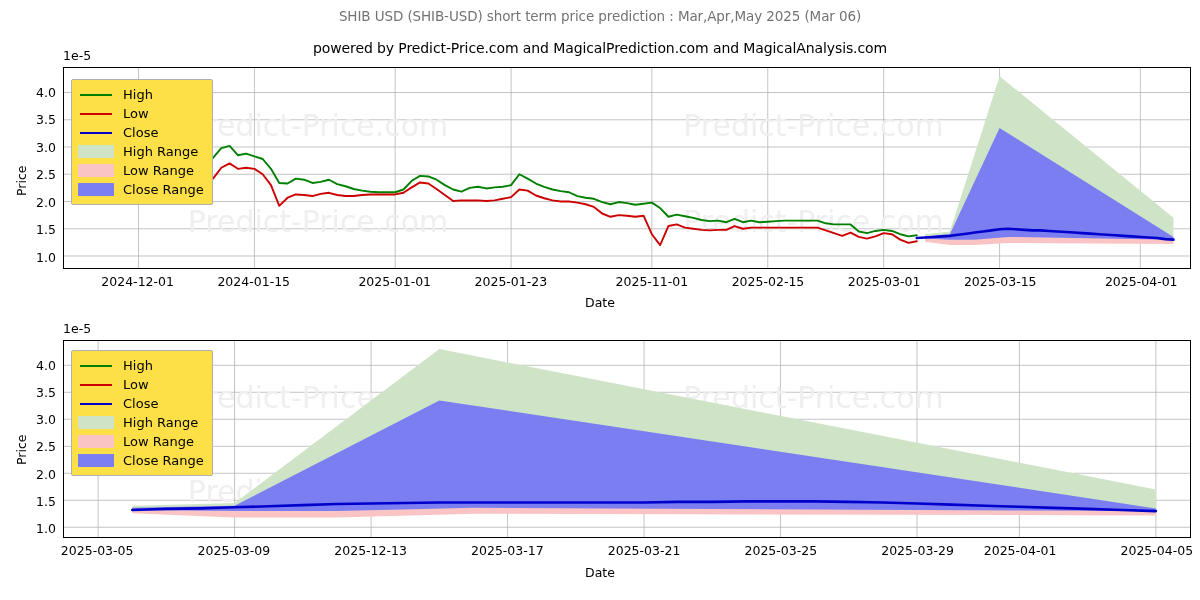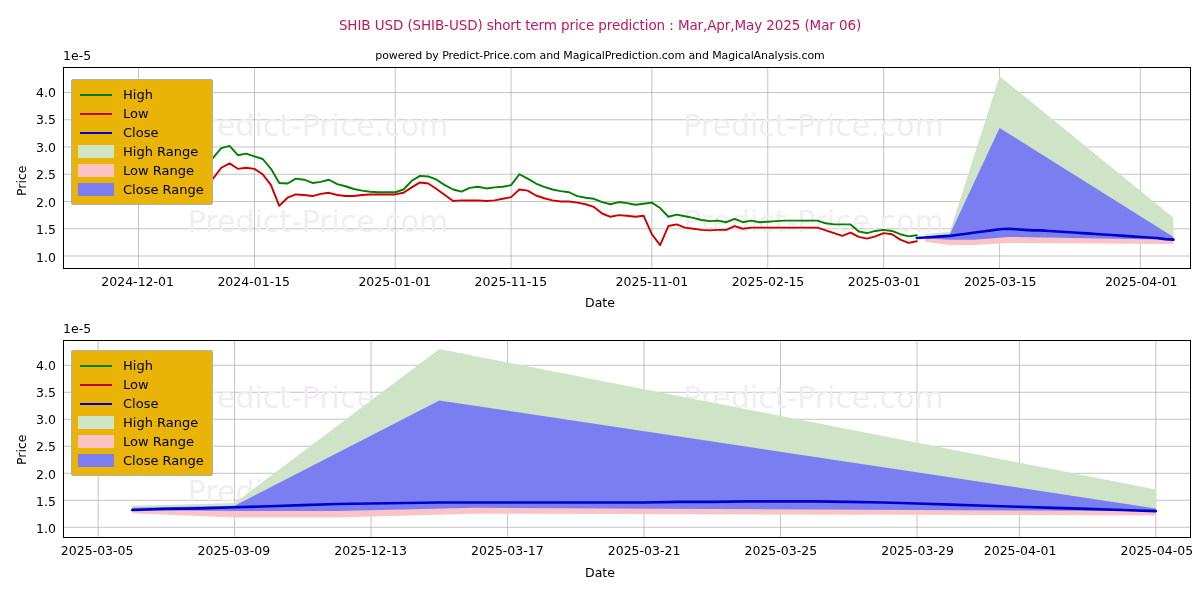--- a/index.html
+++ b/index.html
@@ -19,26 +19,26 @@
     height: 600px;
   }
   .title-block {
     position: absolute;
     left: 0; top: 0;
     width: 1200px;
     text-align: center;
   }
   .fig-title {
     font-size: 13.5px;
-    color: #be185d;
-    margin-top: 17px;
+    color: #737373;
+    margin-top: 8px;
     letter-spacing: -0.1px;
   }
   .fig-subtitle {
-    font-size: 11px;
+    font-size: 14px;
     color: #000;
     margin-top: 16px;
     letter-spacing: -0.1px;
   }
   .axes {
     position: absolute;
   }
   #axes-top { left: 63px; top: 67px; width: 1128px; height: 202px; }
   #axes-bottom { left: 63px; top: 340px; width: 1128px; height: 198px; }
   .plot-frame {
@@ -106,21 +106,21 @@
     width: 1200px;
     left: 0;
     text-align: center;
     font-size: 12.5px;
     color: #000;
   }
   #xlabel-top { top: 295px; }
   #xlabel-bottom { top: 565px; }
   .legend-box {
     position: absolute;
-    background: #eab308;
+    background: #fde047;
     border: 1px solid #b0b0b0;
     border-radius: 2px;
     padding: 5px 8px 5px 6px;
     z-index: 5;
   }
   #legend-top { left: 8px; top: 12px; }
   #legend-bottom { left: 8px; top: 10px; }
   .legend-item {
     display: flex;
     align-items: center;
@@ -232,21 +232,21 @@
           <span class="legend-swatch patch" style="--lc: #7a7ef0;"></span>
           <span class="legend-label">Close Range</span>
         </div>
       </div>
   </div>
 
   <div class="xtick-row" id="xticks-top">
       <div class="xtick" style="left: 74.6471px;">2024-12-01</div>
       <div class="xtick" style="left: 190.765px;">2024-01-15</div>
       <div class="xtick" style="left: 331.765px;">2025-01-01</div>
-      <div class="xtick" style="left: 447.882px;">2025-11-15</div>
+      <div class="xtick" style="left: 447.882px;">2025-01-23</div>
       <div class="xtick" style="left: 588.882px;">2025-11-01</div>
       <div class="xtick" style="left: 705px;">2025-02-15</div>
       <div class="xtick" style="left: 821.118px;">2025-03-01</div>
       <div class="xtick" style="left: 937.235px;">2025-03-15</div>
       <div class="xtick" style="left: 1078.24px;">2025-04-01</div>
     </div>
   <div class="xlabel" id="xlabel-top">Date</div>
 
   <div class="exp-label" id="exp-bottom">1e-5</div>
   <div class="ylabel" id="ylabel-bottom">Price</div>

